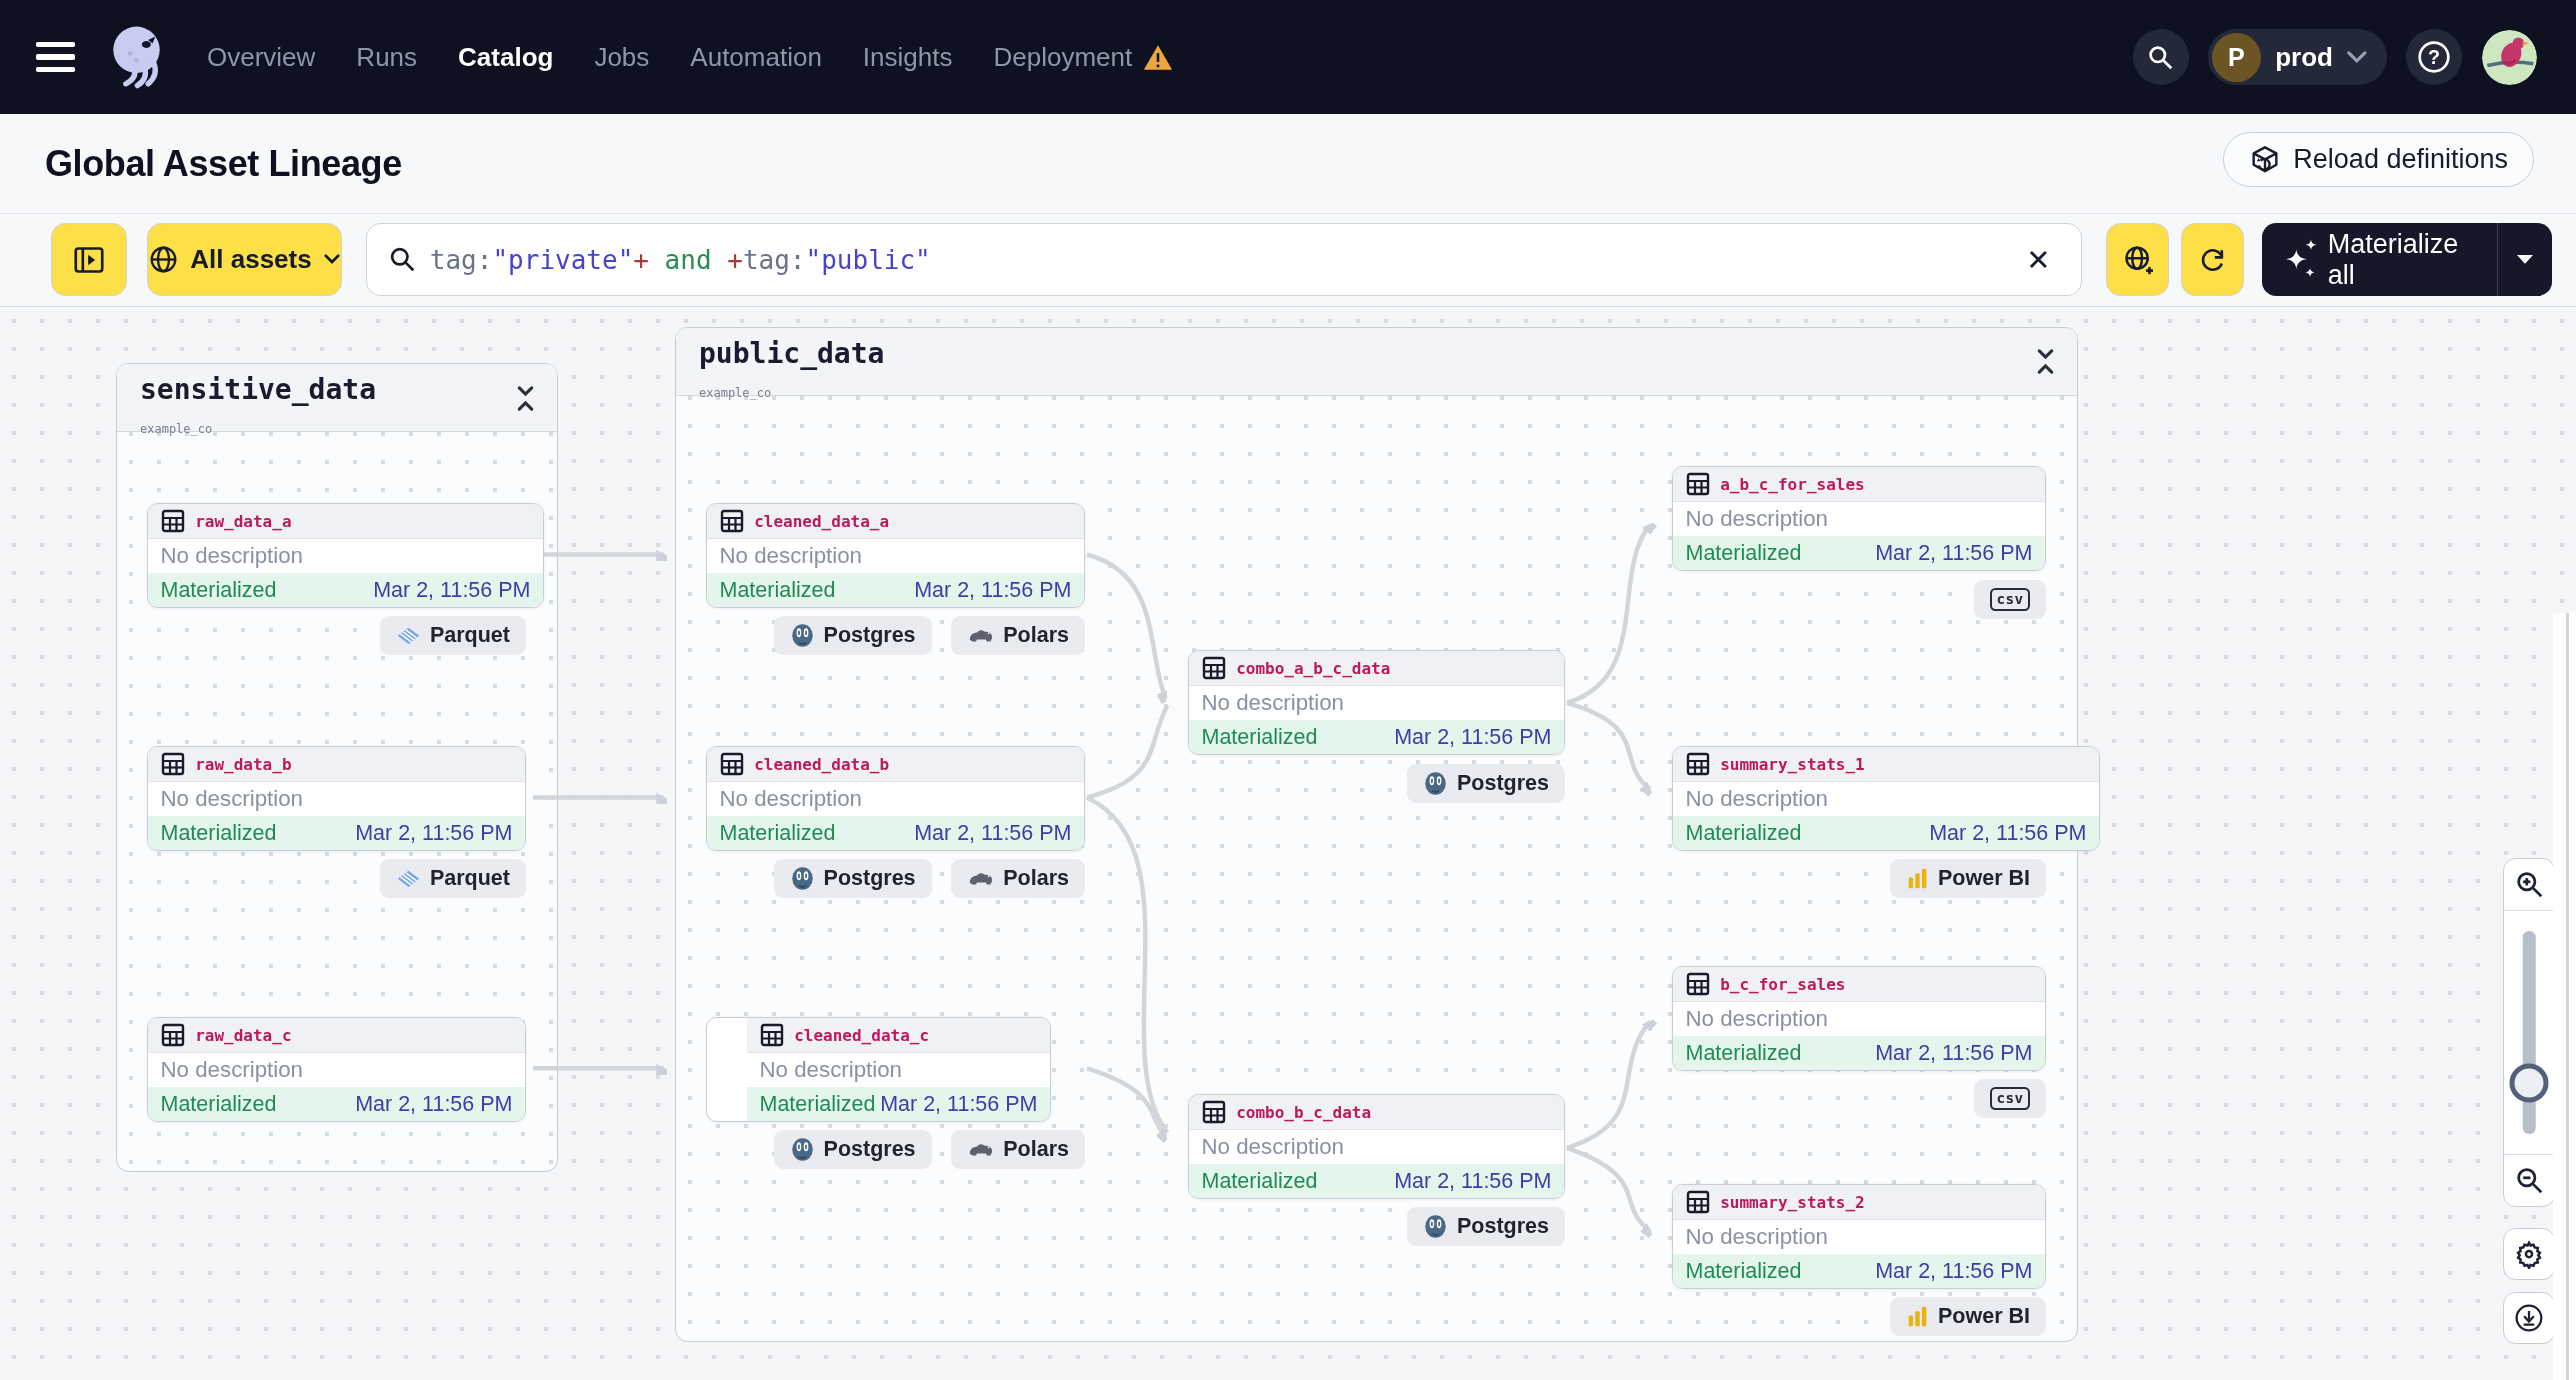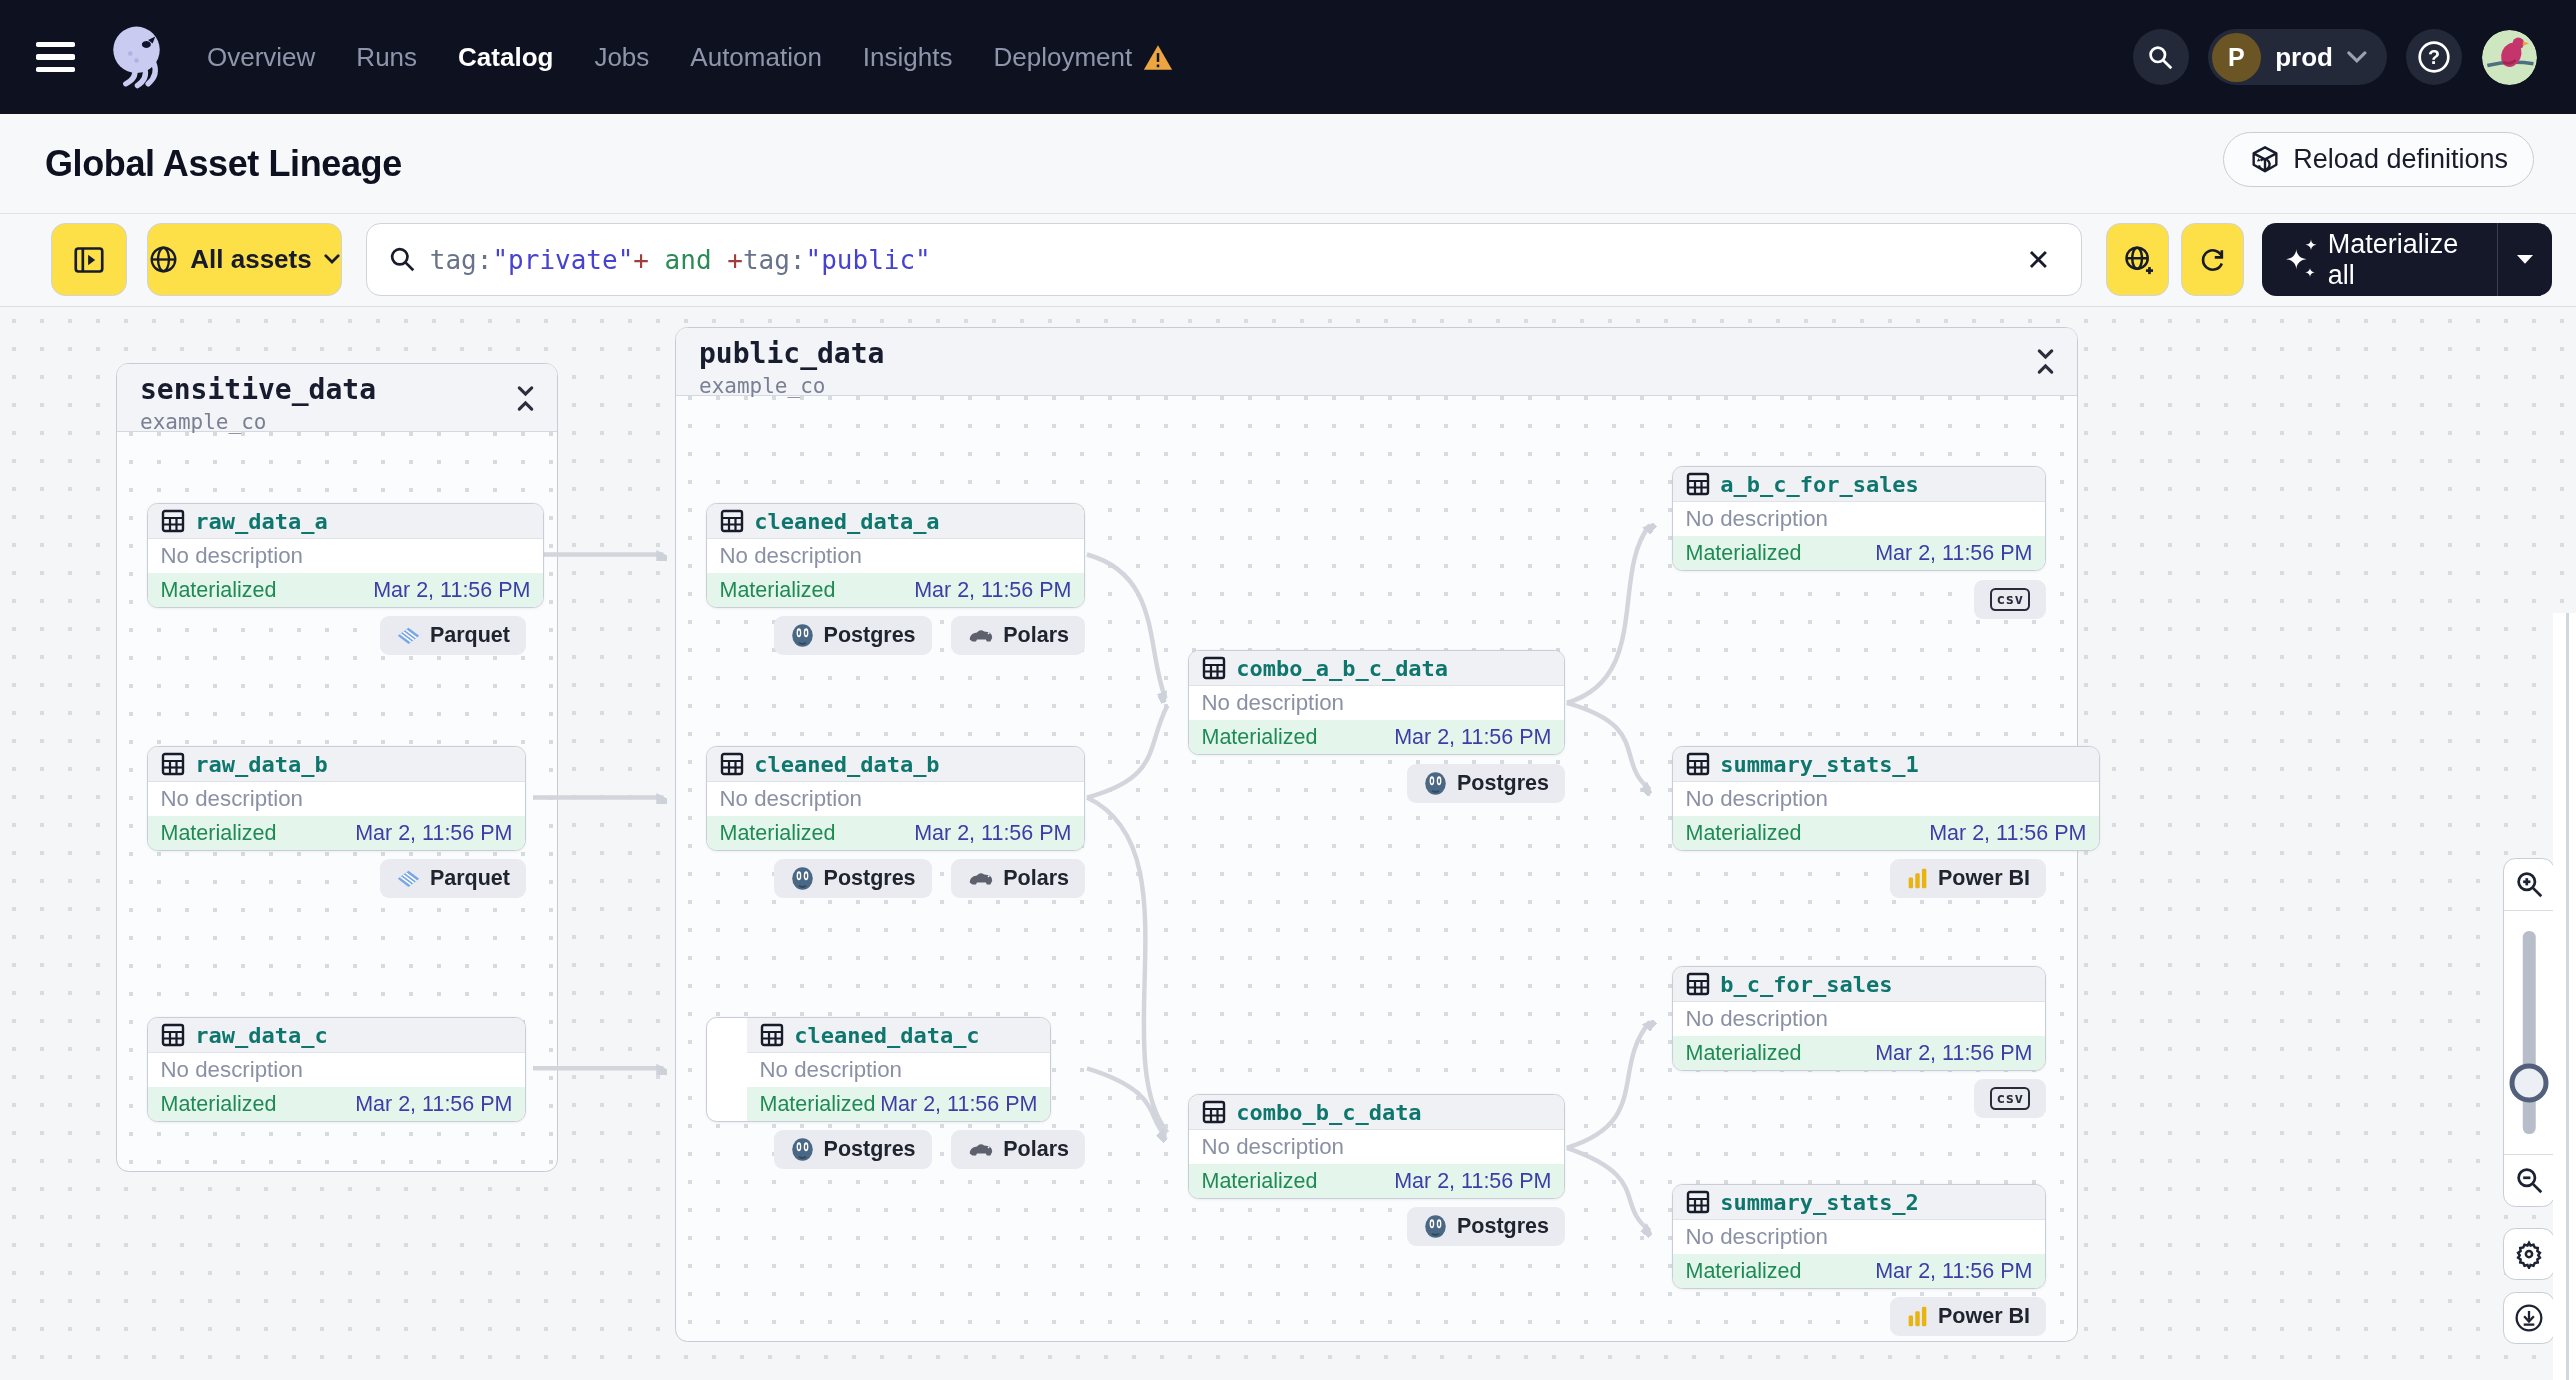--- a/index.html
+++ b/index.html
@@ -58,28 +58,28 @@
   
   .canvas { position:absolute; left:0; top:306px; width:2576px; height:1074px; background:#f5f6f8;
     border-top:1.8px solid #dadde3;
     background-image:radial-gradient(circle, #d9dbe0 2.3px, transparent 2.5px);
     background-size:28px 28px; }
   .group { position:absolute; border:1.8px solid #c6cbd5; border-radius:12.5px; background:#fbfcfd;
     background-image:radial-gradient(circle, #d7dade 2.3px, transparent 2.5px); background-size:28px 28px; }
   .group-header { position:absolute; left:0; top:0; right:0; height:68px; background:#f3f4f7;
     border-bottom:1.8px solid #d4d8df; border-radius:10.7px 10.7px 0 0; padding:9px 21.5px 0 23px; }
   .group-title { font-size:28px; font-weight:700; color:#171c2e; }
-  .group-sub { font-size:21px; color:#7a8094; margin-top:4px; }
+  .group-sub { font-size:12px; color:#7a8094; margin-top:16px; }
   .collapse-ic { position:absolute; right:19.7px; top:19.7px; width:23px; height:29px; cursor:pointer; }
 
   .asset-node { position:absolute; background:#ffffff; border:1.8px solid #c9cdd7; border-radius:10.7px;
     overflow:hidden; box-shadow:0 0.9px 2.7px rgba(20,25,45,.06); cursor:pointer; }
   .an-header { height:35px; background:#eff1f4; border-bottom:1.8px solid #dfe2e8; display:flex;
     align-items:center; gap:10.7px; padding:0 12.5px; }
-  .an-name { font-size:22px; font-weight:600; color:#0f766e; }
+  .an-name { font-size:16px; font-weight:600; color:#be185d; }
   .an-desc { height:34px; display:flex; align-items:center; padding:0 12.5px; font-size:22.3px; color:#8b91a5; }
   .an-status { height:34px; background:#e4f5eb; display:flex; align-items:center;
     justify-content:space-between; padding:0 12.5px; }
   .an-status .st { font-size:21.5px; color:#208a55; }
   .an-status .tm { font-size:21.5px; color:#3b3ea6; }
 
   .tag-row { position:absolute; display:flex; justify-content:flex-end; gap:19.7px; align-items:center; }
   .tag { height:39px; background:#e9ebf0; border-radius:9px; display:flex; align-items:center;
     gap:9px; padding:0 16px; font-size:21.5px; font-weight:700; color:#20242f; }
   .csv-box { display:inline-block; border:2.7px solid #272b3a; border-radius:5.4px; padding:0px 4.5px;

